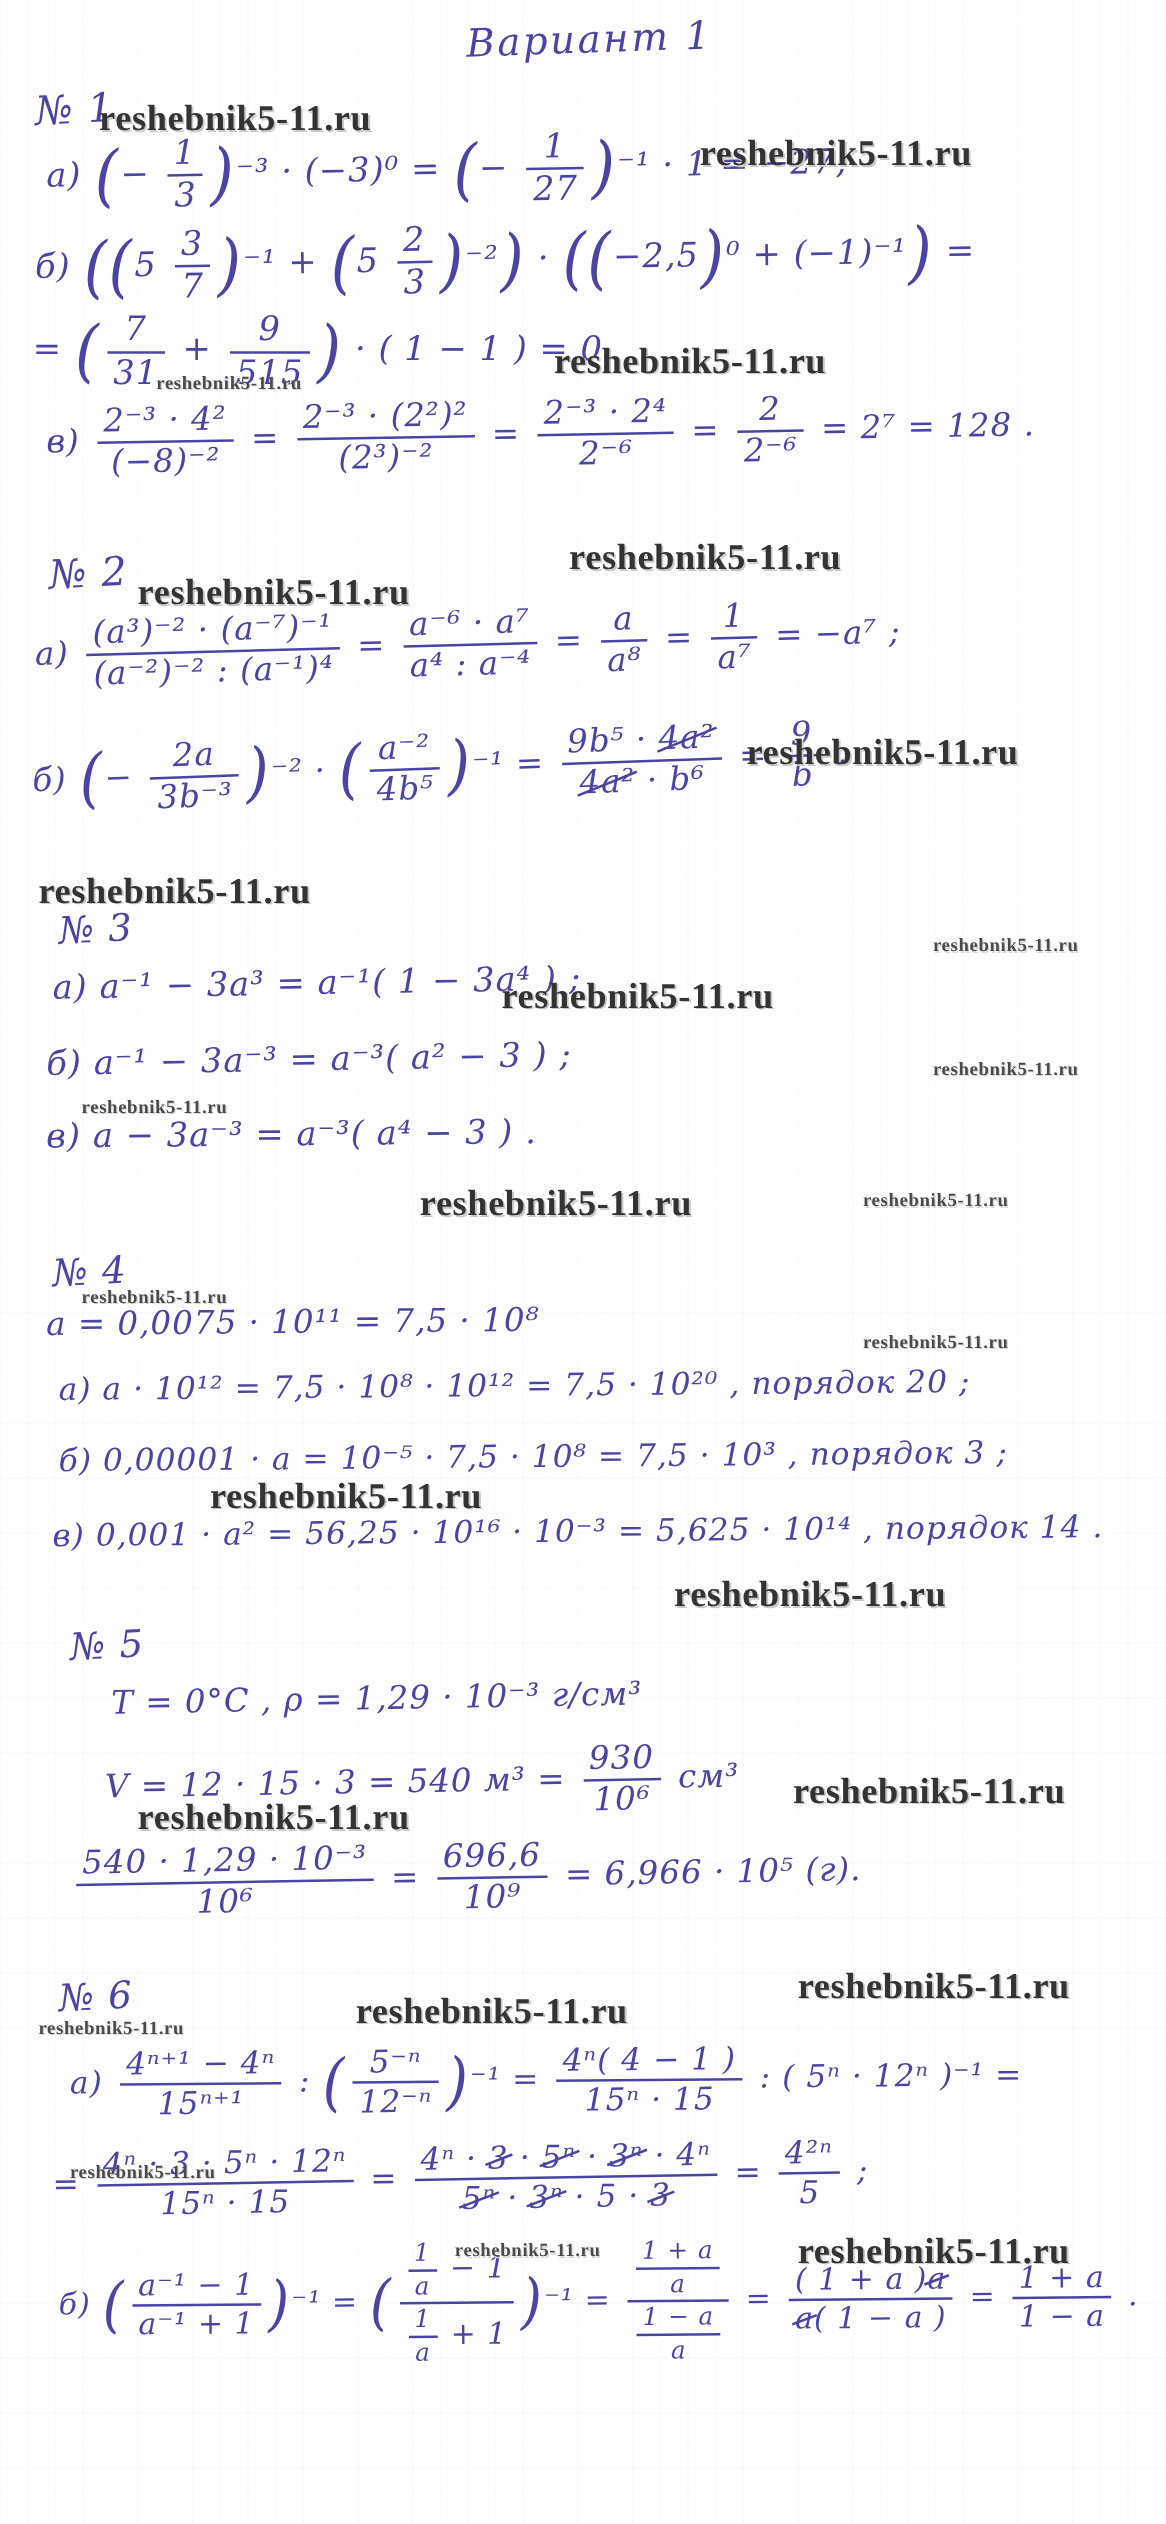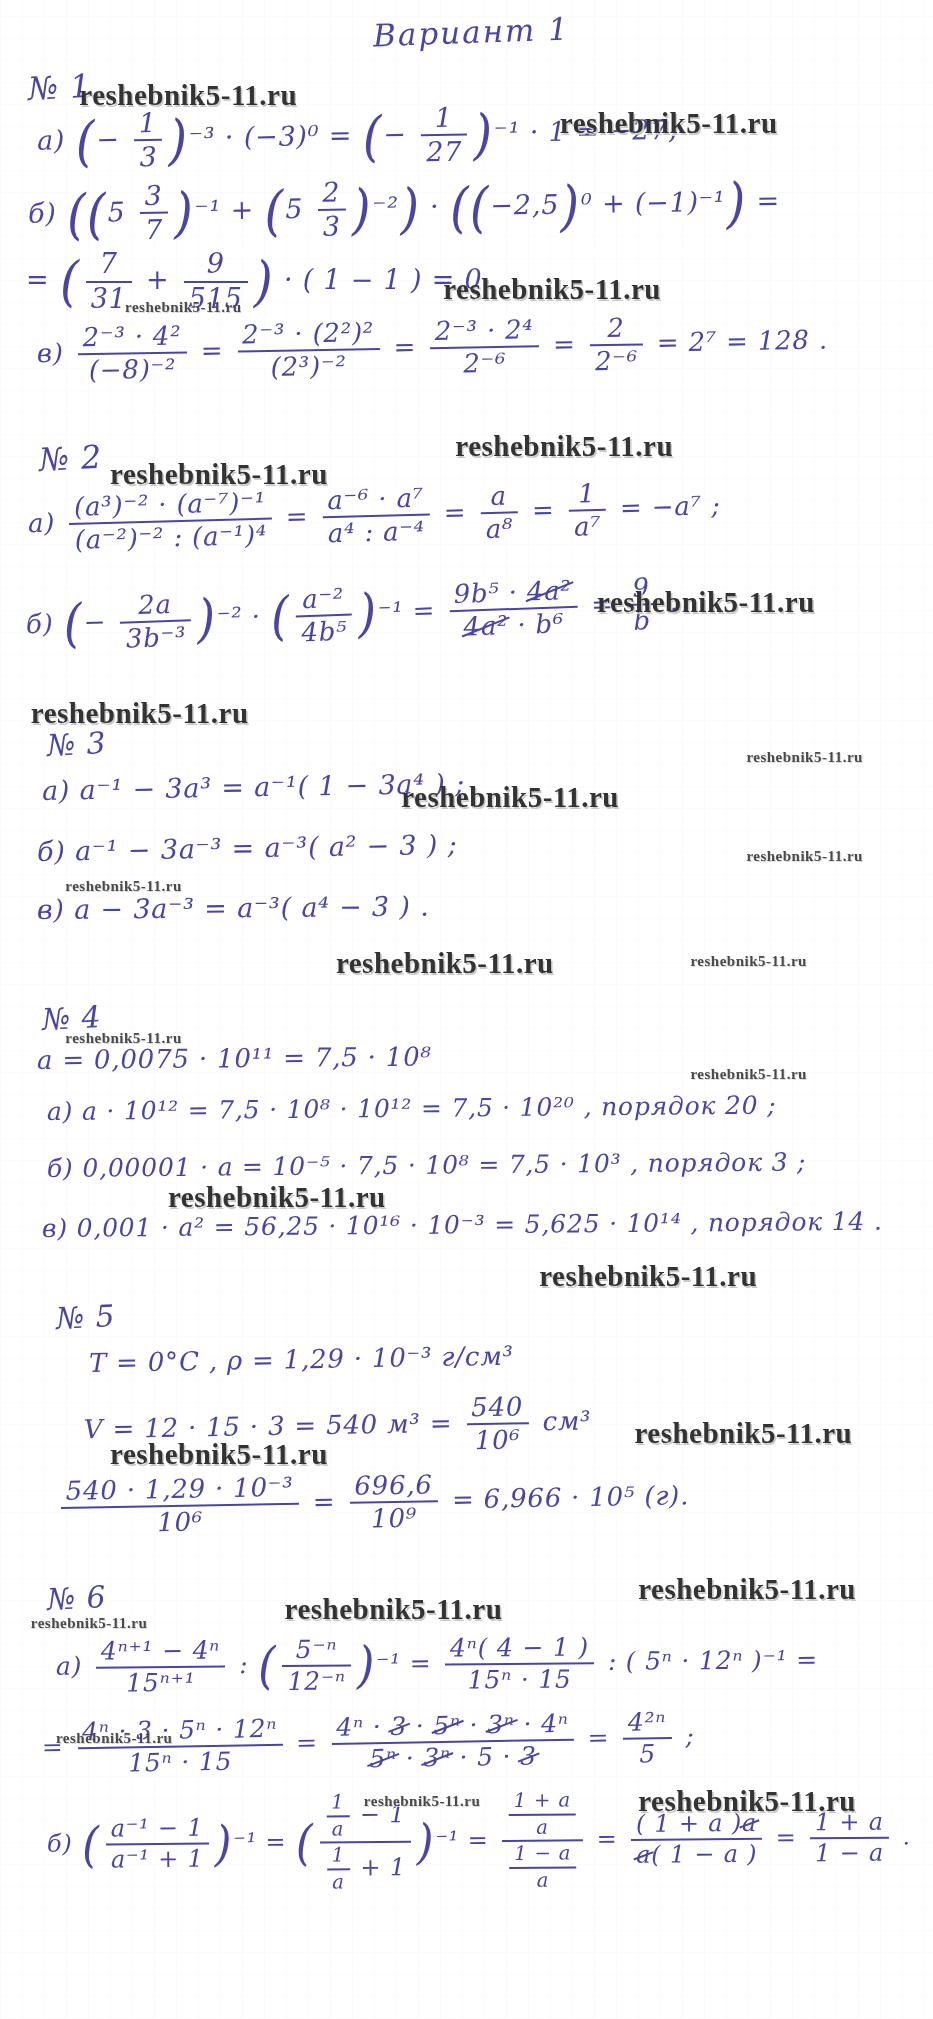--- a/index.html
+++ b/index.html
@@ -77,21 +77,21 @@
     <div class="line" style="left: 4.5%; top: 38.4%; font-size: 27px; transform: rotate(-1deg); transform-origin: left center;"><span>a)  a⁻¹ − 3a³ =  a⁻¹( 1 − 3a⁴ ) ;</span></div>
     <div class="line" style="left: 4%; top: 41.4%; font-size: 27px; transform: rotate(-1deg); transform-origin: left center;"><span>б)  a⁻¹ − 3a⁻³ =  a⁻³( a² − 3 ) ;</span></div>
     <div class="line" style="left: 4%; top: 44.3%; font-size: 27px; transform: rotate(-0.5deg); transform-origin: left center;"><span>в)  a − 3a⁻³ =  a⁻³( a⁴ − 3 ) .</span></div>
     <div class="line" style="left: 4.5%; top: 49.7%; font-size: 30px; transform: rotate(-3deg); transform-origin: left center;"><span>№ 4</span></div>
     <div class="line" style="left: 4%; top: 51.8%; font-size: 26px; transform: rotate(-0.5deg); transform-origin: left center;"><span>a = 0,0075 · 10¹¹  =  7,5 · 10⁸</span></div>
     <div class="line" style="left: 5%; top: 54.4%; font-size: 25px; transform: rotate(-0.5deg); transform-origin: left center;"><span>a)  a · 10¹² = 7,5 · 10⁸ · 10¹² = 7,5 · 10²⁰ ,  порядок 20 ;</span></div>
     <div class="line" style="left: 5%; top: 57.2%; font-size: 25px; transform: rotate(-0.5deg); transform-origin: left center;"><span>б)  0,00001 · a = 10⁻⁵ · 7,5 · 10⁸ = 7,5 · 10³ ,  порядок 3 ;</span></div>
     <div class="line" style="left: 4.5%; top: 60.2%; font-size: 25px; transform: rotate(-0.5deg); transform-origin: left center;"><span>в)  0,001 · a² = 56,25 · 10¹⁶ · 10⁻³ = 5,625 · 10¹⁴ ,  порядок 14 .</span></div>
     <div class="line" style="left: 6%; top: 64.5%; font-size: 30px; transform: rotate(-3deg); transform-origin: left center;"><span>№ 5</span></div>
     <div class="line" style="left: 9.5%; top: 66.8%; font-size: 26px; transform: rotate(-1deg); transform-origin: left center;"><span>T = 0°C  ,  ρ = 1,29 · 10⁻³  г/см³</span></div>
-    <div class="line" style="left: 9%; top: 69.4%; font-size: 26px; transform: rotate(-1deg); transform-origin: left center;"><span>V = 12 · 15 · 3 = 540 м³  = </span><span class="frac"><span class="num"><span>540</span></span><span class="den"><span>10⁶</span></span></span><span>  см³</span></div>
+    <div class="line" style="left: 9%; top: 69.4%; font-size: 26px; transform: rotate(-1deg); transform-origin: left center;"><span>V = 12 · 15 · 3 = 540 м³  = </span><span class="frac"><span class="num"><span>930</span></span><span class="den"><span>10⁶</span></span></span><span>  см³</span></div>
     <div class="line" style="left: 6%; top: 73.2%; font-size: 26px; transform: rotate(-1deg); transform-origin: left center;"><span class="frac"><span class="num"><span>540 · 1,29 · 10⁻³</span></span><span class="den"><span>10⁶</span></span></span><span> = </span><span class="frac"><span class="num"><span>696,6</span></span><span class="den"><span>10⁹</span></span></span><span> = 6,966 · 10⁵ (г).</span></div>
     <div class="line" style="left: 5%; top: 78.4%; font-size: 30px; transform: rotate(-3deg); transform-origin: left center;"><span>№ 6</span></div>
     <div class="line" style="left: 6%; top: 81.2%; font-size: 25px; transform: rotate(-0.5deg); transform-origin: left center;"><span>a)  </span><span class="frac"><span class="num"><span>4ⁿ⁺¹ − 4ⁿ</span></span><span class="den"><span>15ⁿ⁺¹</span></span></span><span> : </span><span class="bp">(</span><span class="frac"><span class="num"><span>5⁻ⁿ</span></span><span class="den"><span>12⁻ⁿ</span></span></span><span class="bp">)</span><span>⁻¹ = </span><span class="frac"><span class="num"><span>4ⁿ( 4 − 1 )</span></span><span class="den"><span>15ⁿ · 15</span></span></span><span> : ( 5ⁿ · 12ⁿ )⁻¹ =</span></div>
     <div class="line" style="left: 4.5%; top: 85.2%; font-size: 25px; transform: rotate(-1deg); transform-origin: left center;"><span>= </span><span class="frac"><span class="num"><span>4ⁿ · 3 · 5ⁿ · 12ⁿ</span></span><span class="den"><span>15ⁿ · 15</span></span></span><span> = </span><span class="frac"><span class="num"><span>4ⁿ · </span><span class="stk">3</span><span> · </span><span class="stk">5ⁿ</span><span> · </span><span class="stk">3ⁿ</span><span> · 4ⁿ</span></span><span class="den"><span class="stk">5ⁿ</span><span> · </span><span class="stk">3ⁿ</span><span> · 5 · </span><span class="stk">3</span></span></span><span> = </span><span class="frac"><span class="num"><span>4²ⁿ</span></span><span class="den"><span>5</span></span></span><span> ;</span></div>
     <div class="line" style="left: 5%; top: 88.9%; font-size: 24px; transform: rotate(-0.5deg); transform-origin: left center;"><span>б)  </span><span class="bp">(</span><span class="frac"><span class="num"><span>a⁻¹ − 1</span></span><span class="den"><span>a⁻¹ + 1</span></span></span><span class="bp">)</span><span>⁻¹ = </span><span class="bp">(</span><span class="frac"><span class="num"><span class="frac"><span class="num"><span>1</span></span><span class="den"><span>a</span></span></span><span> − 1</span></span><span class="den"><span class="frac"><span class="num"><span>1</span></span><span class="den"><span>a</span></span></span><span> + 1</span></span></span><span class="bp">)</span><span>⁻¹ = </span><span class="frac"><span class="num"><span class="frac"><span class="num"><span>1 + a</span></span><span class="den"><span>a</span></span></span></span><span class="den"><span class="frac"><span class="num"><span>1 − a</span></span><span class="den"><span>a</span></span></span></span></span><span> = </span><span class="frac"><span class="num"><span>( 1 + a )</span><span class="stk">a</span></span><span class="den"><span class="stk">a</span><span>( 1 − a )</span></span></span><span> = </span><span class="frac"><span class="num"><span>1 + a</span></span><span class="den"><span>1 − a</span></span></span><span> .</span></div>
     <div class="wm lg" style="left: 8.5%; top: 3.9%;">reshebnik5-11.ru</div>
     <div class="wm lg" style="left: 60%; top: 5.3%;">reshebnik5-11.ru</div>
     <div class="wm lg" style="left: 47.5%; top: 13.5%;">reshebnik5-11.ru</div>
     <div class="wm sm" style="left: 13.4%; top: 14.8%;">reshebnik5-11.ru</div>
     <div class="wm lg" style="left: 48.8%; top: 21.3%;">reshebnik5-11.ru</div>

